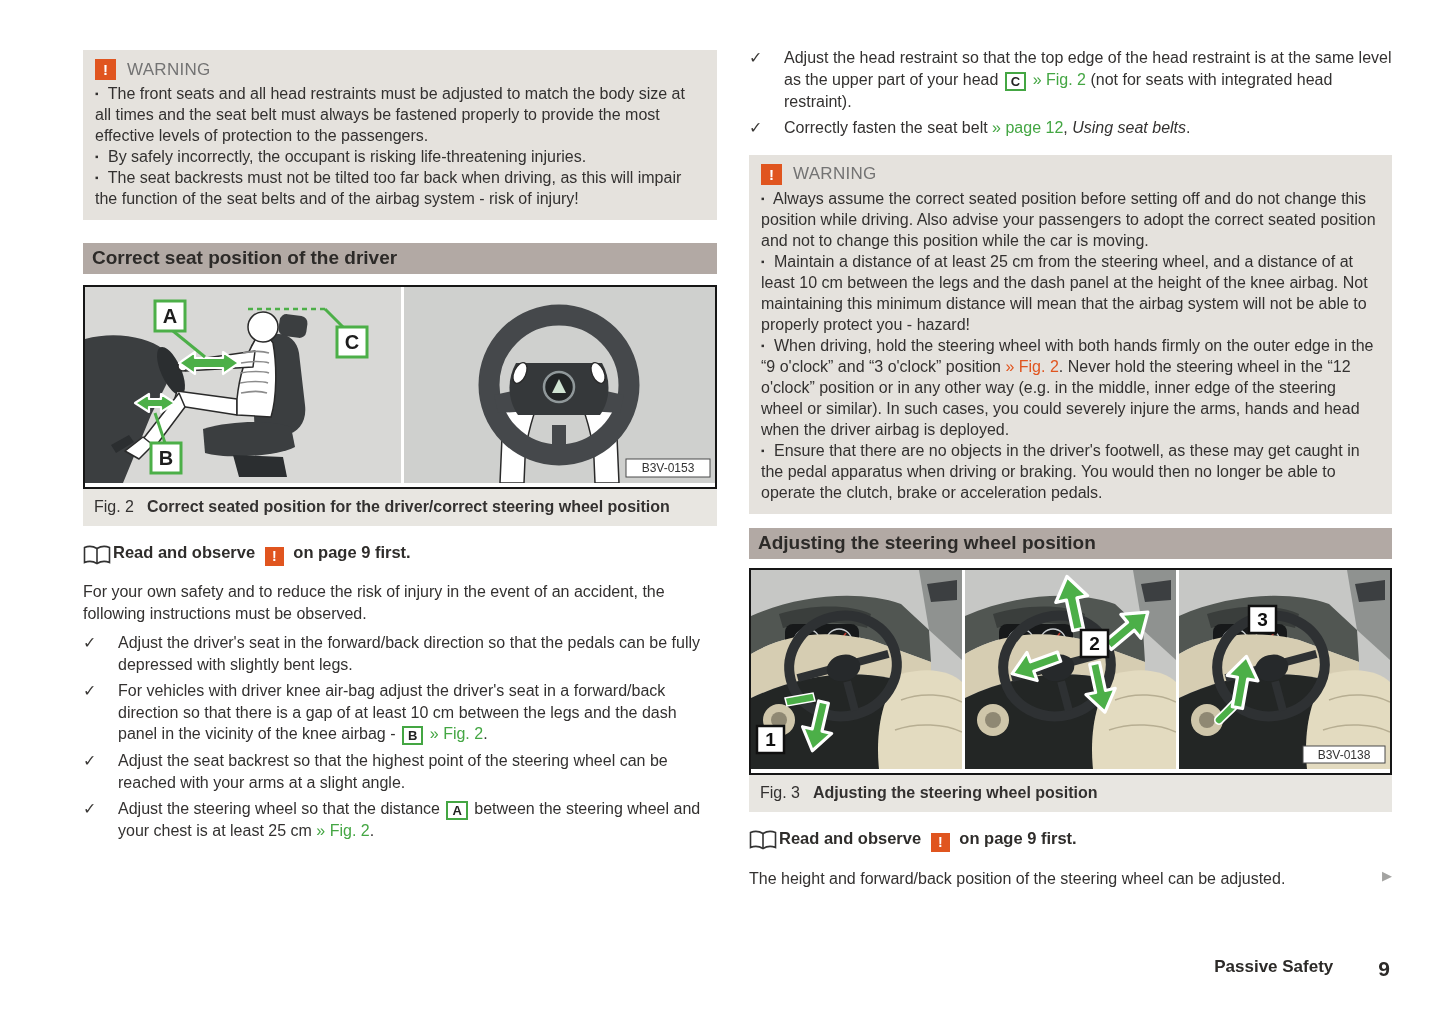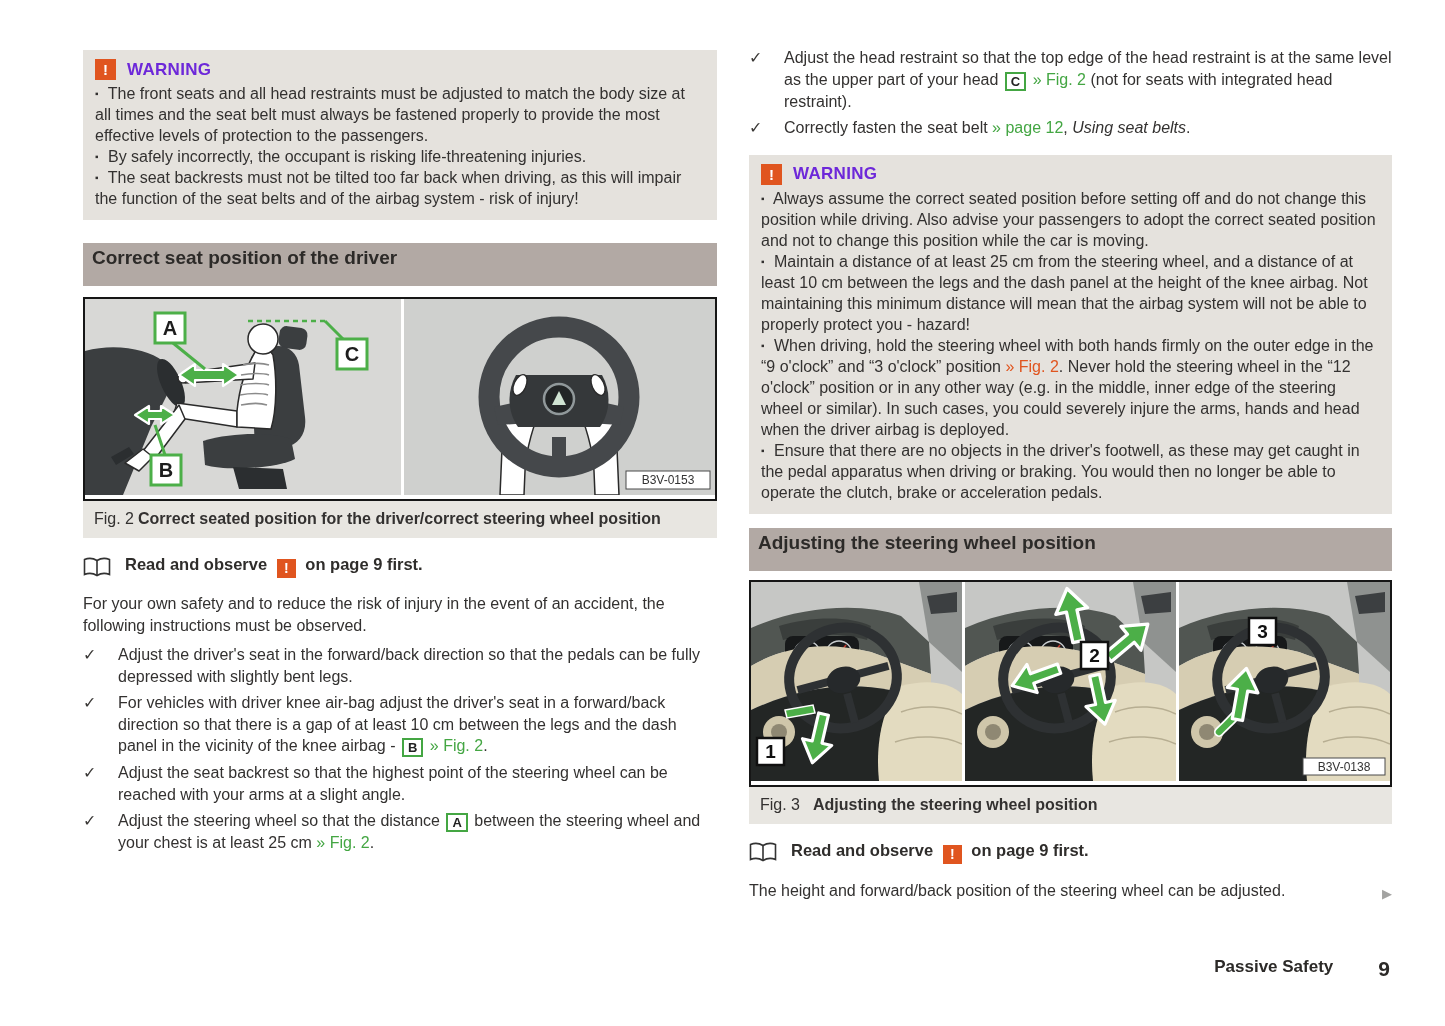--- a/index.html
+++ b/index.html
@@ -5,49 +5,49 @@
   html,body{margin:0;padding:0;background:#ffffff;}
   .page{position:relative;width:1445px;height:1026px;background:#ffffff;overflow:hidden;
         font-family:"Liberation Sans",sans-serif;color:#333130;}
   .col{position:absolute;top:50px;}
   .col-left{left:83px;width:634px;}
   .col-right{left:749px;top:47px;width:643px;}
 
   
   .warning-box{background:#e5e2dd;padding:9px 12px 11px 12px;}
   .warning-head{display:flex;align-items:center;gap:11px;margin-bottom:3px;}
-  .warning-title{font-weight:bold;font-size:17px;color:#6d28d9;letter-spacing:.3px;}
+  .warning-title{font-weight:normal;font-size:17px;color:#737373;letter-spacing:.3px;}
   .warn-icon{width:21px;height:21px;background:#e0551f;color:#fff;font-weight:bold;
              display:flex;align-items:center;justify-content:center;font-size:15px;flex:0 0 21px;}
   .warn-body{font-size:16px;line-height:21px;color:#333130;}
   .warn-body p{margin:0;}
 
   
   .seg-bu{font-size:10px;vertical-align:2px;margin-right:5px;}
   .seg-lo{color:#e0551f;}
   .seg-lg{color:#44a643;}
   .seg-it{font-style:italic;}
   .seg-b{font-weight:bold;}
   .seg-bx{display:inline-block;border:2px solid #44a643;background:#fff;color:#222;
           font-weight:bold;font-size:13px;line-height:15px;padding:0 4px;margin:0 2px;vertical-align:-1px;}
   .seg-wi{display:inline-block;width:19px;height:19px;background:#e0551f;color:#fff;font-weight:bold;
           text-align:center;line-height:19px;font-size:14px;margin:0 5px;vertical-align:-3px;}
 
   .section-bar{background:#b2a9a4;color:#2c2a28;font-weight:bold;font-size:19px;
-               padding:4px 9px 17px 9px;margin-top:23px;}
+               padding:4px 9px 5px 9px;margin-top:23px;}
   .figure{border:2px solid #161616;display:flex;gap:3px;background:#fff;margin-top:11px;}
   .fig-caption{background:#e8e6e1;padding:7px 11px 9px 11px;font-size:16px;line-height:21px;color:#333130;}
-  .read-line{display:flex;align-items:center;gap:14px;font-size:16.5px;margin-top:17px;color:#2f2d2b;}
+  .read-line{display:flex;align-items:center;gap:2px;font-size:16.5px;margin-top:17px;color:#2f2d2b;}
   .book-icon{flex:0 0 28px;}
   .para{font-size:16px;line-height:21.5px;margin-top:15px;}
   .check-list{margin-top:8px;}
   .check-item{display:flex;font-size:16px;line-height:21.5px;margin-top:5px;}
   .check-mark{flex:0 0 35px;color:#3a3836;}
   .check-text{flex:1;}
-  .last-row{display:flex;justify-content:space-between;align-items:flex-end;margin-top:16px;}
+  .last-row{display:flex;justify-content:space-between;align-items:flex-start;margin-top:16px;}
   .cont-arrow{color:#a3a3a1;font-size:13px;margin-left:8px;}
 
   .footer{position:absolute;top:957px;right:55px;display:flex;align-items:flex-start;gap:45px;}
   .footer-section{font-weight:bold;font-size:17px;color:#2c2a28;}
   .footer-page{font-weight:bold;font-size:21px;color:#2c2a28;}
 </style>
 </head>
 <body>
 
 <div class="page">
@@ -134,21 +134,21 @@
         <path d="M148,106 L155,92 L162,106 Z" fill="#cfe3d2"></path>
         <ellipse cx="116" cy="86" rx="6" ry="11" fill="#fff" stroke="#2a2a2a" stroke-width="1.4" transform="rotate(24 116 86)"></ellipse>
         <ellipse cx="194" cy="86" rx="6" ry="11" fill="#fff" stroke="#2a2a2a" stroke-width="1.4" transform="rotate(-24 194 86)"></ellipse>
         <g>
           <rect x="222" y="172" width="84" height="18" fill="#ffffff" stroke="#4a4a4a"></rect>
           <text x="264" y="185" text-anchor="middle" font-size="12" fill="#333">B3V-0153</text>
         </g>
       </svg>
     </div>
 
-    <div class="fig-caption"><span style="margin-right: 4px;">Fig. 2</span><span class="seg-b">Correct seated position for the driver/correct steering wheel position</span></div>
+    <div class="fig-caption"><span style="margin-right: 13px;">Fig. 2</span><span class="seg-b">Correct seated position for the driver/correct steering wheel position</span></div>
 
     <div class="read-line">
       <svg class="book-icon" width="28" height="20" viewBox="0 0 28 20">
         <path d="M14 3.5 C10 1 5 1 1.5 2.5 L1.5 17.5 C5 16 10 16 14 18.5 C18 16 23 16 26.5 17.5 L26.5 2.5 C23 1 18 1 14 3.5 Z" fill="none" stroke="#333" stroke-width="1.6"></path>
         <path d="M14 3.5 L14 18.5" stroke="#333" stroke-width="1.6"></path>
       </svg>
       <span><span class="seg-b">Read and observe </span><span class="seg-wi">!</span><span class="seg-b"> on page 9 first.</span></span>
     </div>
 
     <div class="para">For your own safety and to reduce the risk of injury in the event of an accident, the following instructions must be observed.</div>

